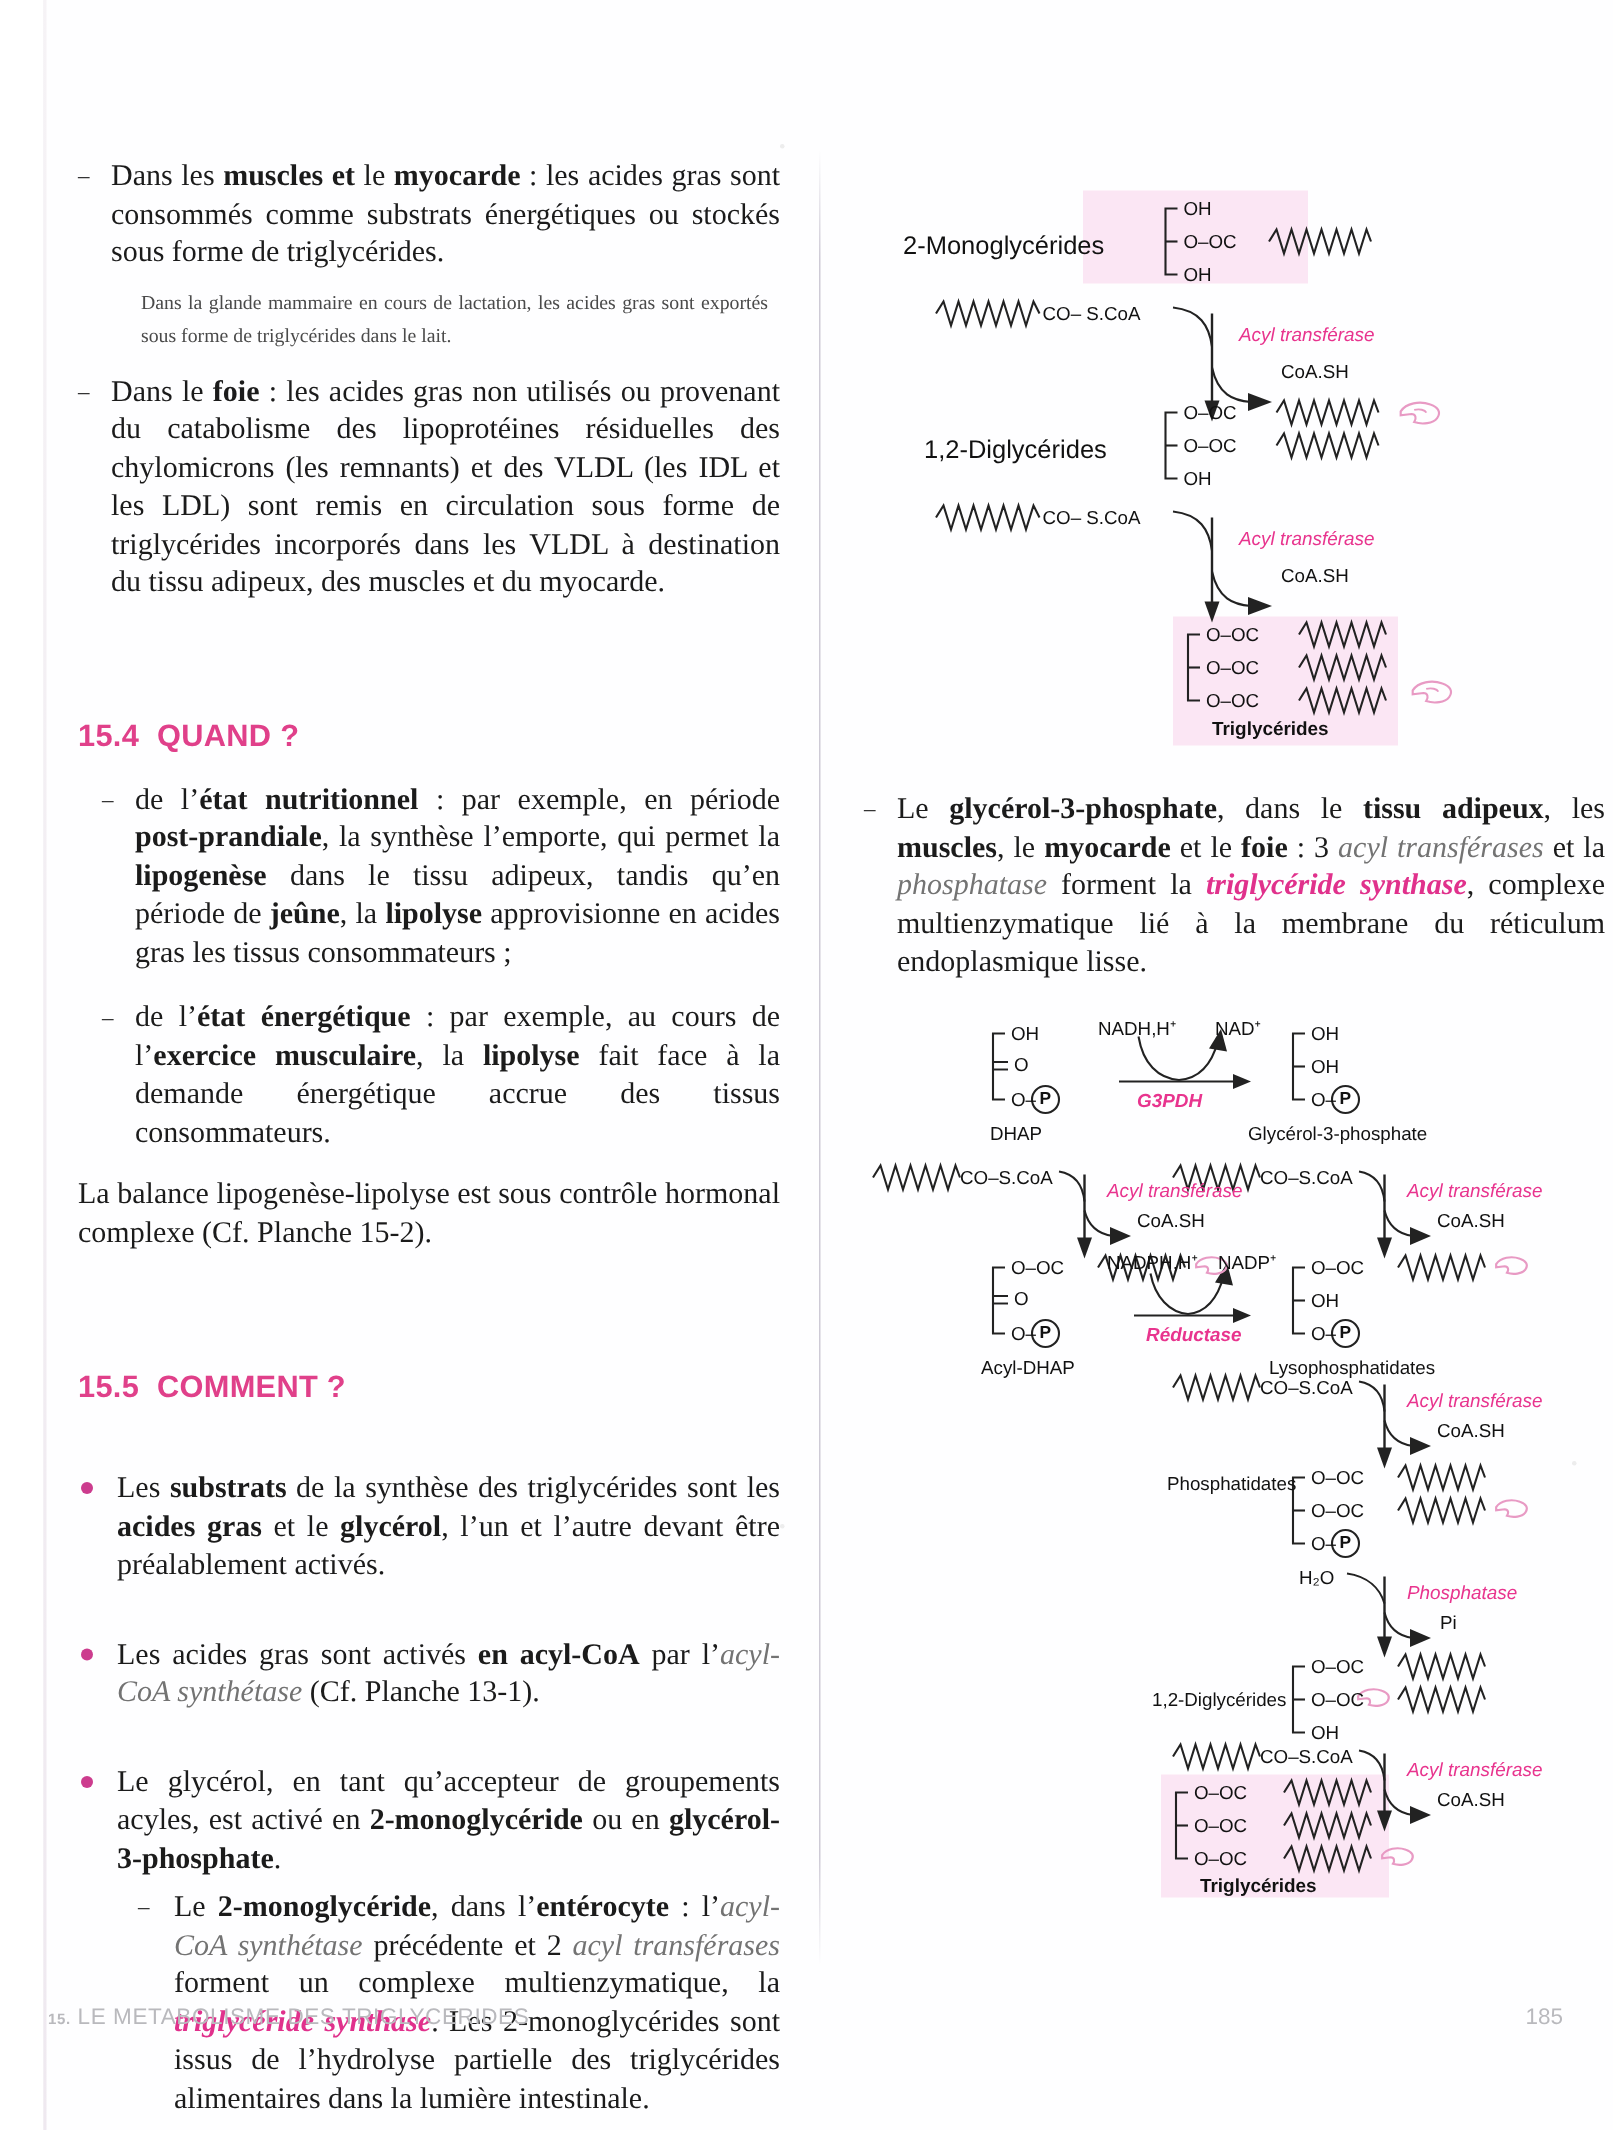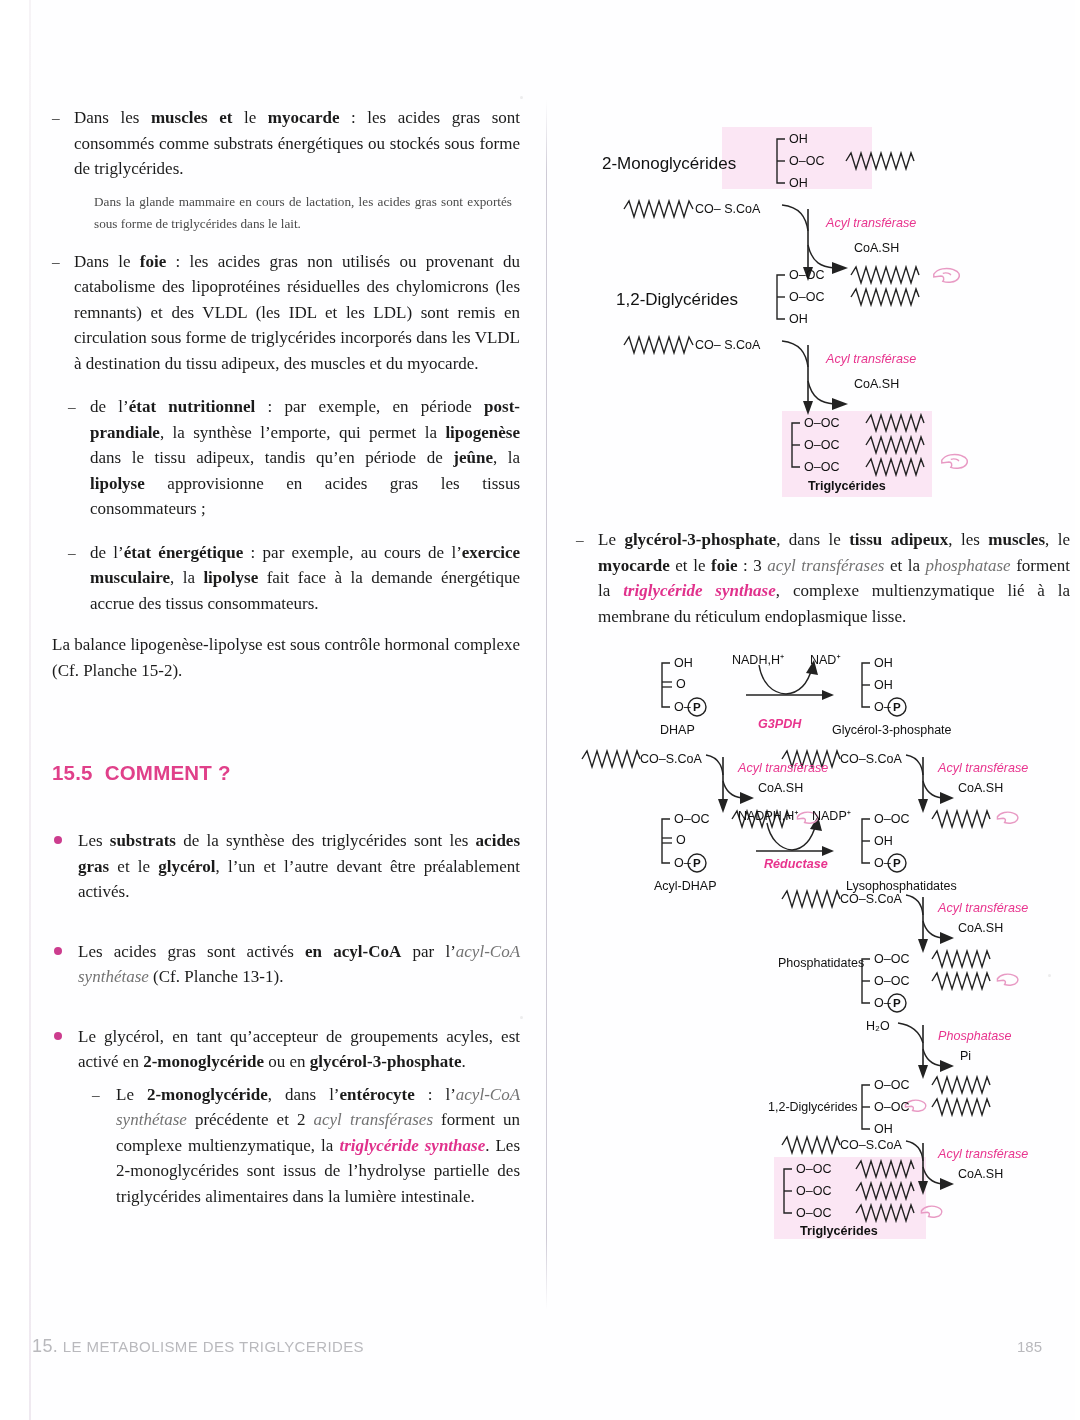--- a/index.html
+++ b/index.html
@@ -24,21 +24,21 @@
   .col-divider{
     position:absolute;left:546px;top:100px;width:1px;height:1210px;
     background:linear-gradient(to bottom,rgba(200,195,205,0),rgba(190,185,200,.75) 6%,rgba(190,185,200,.75) 94%,rgba(200,195,205,0));
   }
 
   
   .col-left{position:absolute;left:52px;top:105px;width:468px;}
   .col-right{position:absolute;left:560px;top:105px;width:490px;}
 
   p.body{
-    font-size:17px;line-height:25.5px;margin:0;
+    font-size:20px;line-height:25.5px;margin:0;
     text-align:justify;
     text-justify:inter-word;
     color:#1b1b1b;
   }
   .dash-item{
     position:relative;padding-left:22px;margin-bottom:0;
   }
   .dash-item .dash{
     position:absolute;left:0;top:0;font-size:15.3px;line-height:25.5px;color:#1b1b1b;
   }
@@ -75,21 +75,21 @@
   .sub-dash .dash{position:absolute;left:0;top:0;font-size:15.3px;line-height:25.5px;}
 
   
   .footer{
     position:absolute;left:32px;top:1336px;width:1010px;
     display:flex;justify-content:space-between;align-items:baseline;
     font-family:"Liberation Sans", sans-serif;
     color:#b9b9bd;
   }
   .footer .ft-left{font-size:15px;letter-spacing:.4px;}
-  .footer .ft-left .chap{font-weight:normal;font-size:18px;}
+  .footer .ft-left .chap{font-weight:bold;font-size:10px;}
   .footer .ft-right{font-size:15px;}
 
   
   .diagram{position:relative;font-family:"Liberation Sans", sans-serif;color:#111;}
   .dg-label{position:absolute;font-size:12.5px;white-space:nowrap;}
   .dg-label.sm{font-size:11.6px;}
   .dg-enz{position:absolute;font-size:12.6px;font-style:italic;color:#e8348e;white-space:nowrap;}
   .dg-enz.b{font-weight:bold;}
   .hl-box{position:absolute;background:#fbe6f4;}
 
@@ -115,20 +115,23 @@
     <p class="body">Dans les <b>muscles et</b> le <b>myocarde</b> : les acides gras sont consommés comme substrats énergétiques ou stockés sous forme de triglycérides.</p>
   </div>
 
   <p class="small-note">Dans la glande mammaire en cours de lactation, les acides gras sont exportés sous forme de triglycérides dans le lait.</p>
 
   <div class="dash-item" style="margin-top:14px;">
     <span class="dash">–</span>
     <p class="body">Dans le <b>foie</b> : les acides gras non utilisés ou provenant du catabolisme des lipoprotéines résiduelles des chylomicrons (les remnants) et des VLDL (les IDL et les LDL) sont remis en circulation sous forme de triglycérides incorporés dans les VLDL à destination du tissu adipeux, des muscles et du myocarde.</p>
   </div>
 
+  <h2 class="sec" style="margin-top:77px;">
+    <span class="num">15.4</span><span>QUAND ?</span>
+  </h2>
 
 
   <div class="dash-item" style="margin-top:18px;margin-left:16px;">
     <span class="dash">–</span>
     <p class="body">de l’<b>état nutritionnel</b> : par exemple, en période <b>post-prandiale</b>, la synthèse l’emporte, qui permet la <b>lipogenèse</b> dans le tissu adipeux, tandis qu’en période de <b>jeûne</b>, la <b>lipolyse</b> approvisionne en acides gras les tissus consommateurs ;</p>
   </div>
 
   <div class="dash-item" style="margin-top:18px;margin-left:16px;">
     <span class="dash">–</span>
     <p class="body">de l’<b>état énergétique</b> : par exemple, au cours de l’<b>exercice musculaire</b>, la <b>lipolyse</b> fait face à la demande énergétique accrue des tissus consommateurs.</p>
@@ -350,21 +353,21 @@
     </svg>
 
     <div class="dg-label" style="left:114px;top:5px;">OH</div>
     <div class="dg-label" style="left:116px;top:26px;">O</div>
     <div class="dg-label" style="left:114px;top:49px;">O–</div>
     <div class="dg-label sm" style="left:133px;top:49px;font-weight:bold;">P</div>
     <div class="dg-label" style="left:100px;top:72px;">DHAP</div>
 
     <div class="dg-label" style="left:172px;top:0px;">NADH,H⁺</div>
     <div class="dg-label" style="left:250px;top:0px;">NAD⁺</div>
-    <div class="dg-enz b" style="left:198px;top:66px;">G3PDH</div>
+    <div class="dg-enz b" style="left:198px;top:50px;">G3PDH</div>
 
     <div class="dg-label" style="left:314px;top:5px;">OH</div>
     <div class="dg-label" style="left:314px;top:27px;">OH</div>
     <div class="dg-label" style="left:314px;top:49px;">O–</div>
     <div class="dg-label sm" style="left:333px;top:49px;font-weight:bold;">P</div>
     <div class="dg-label" style="left:272px;top:72px;">Glycérol-3-phosphate</div>
 
     <div class="dg-label" style="left:80px;top:101px;">CO–S.CoA</div>
     <div class="dg-enz" style="left:178px;top:110px;">Acyl transférase</div>
     <div class="dg-label" style="left:198px;top:130px;">CoA.SH</div>

